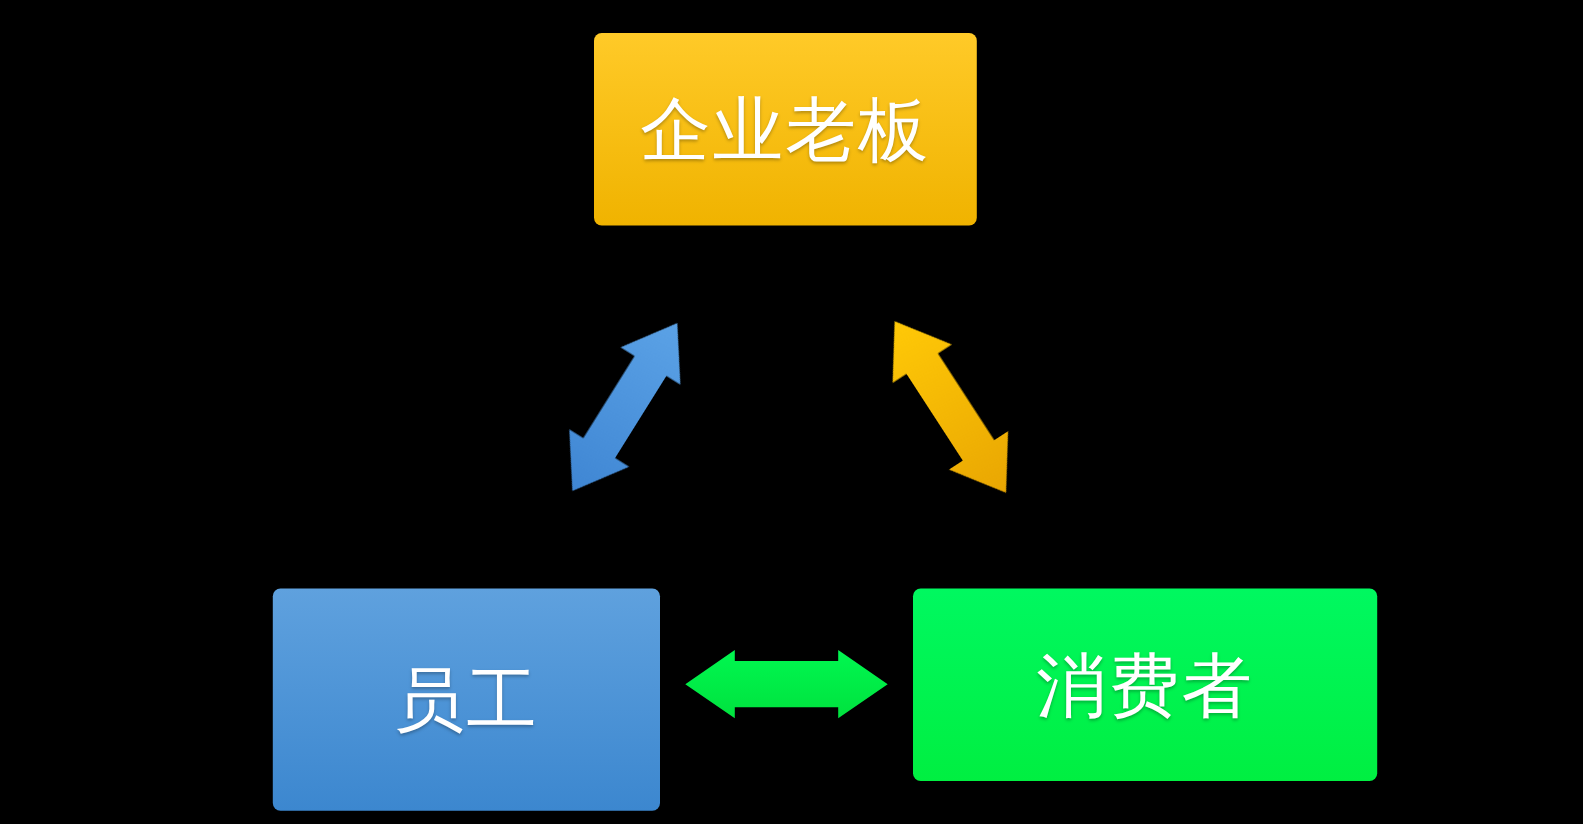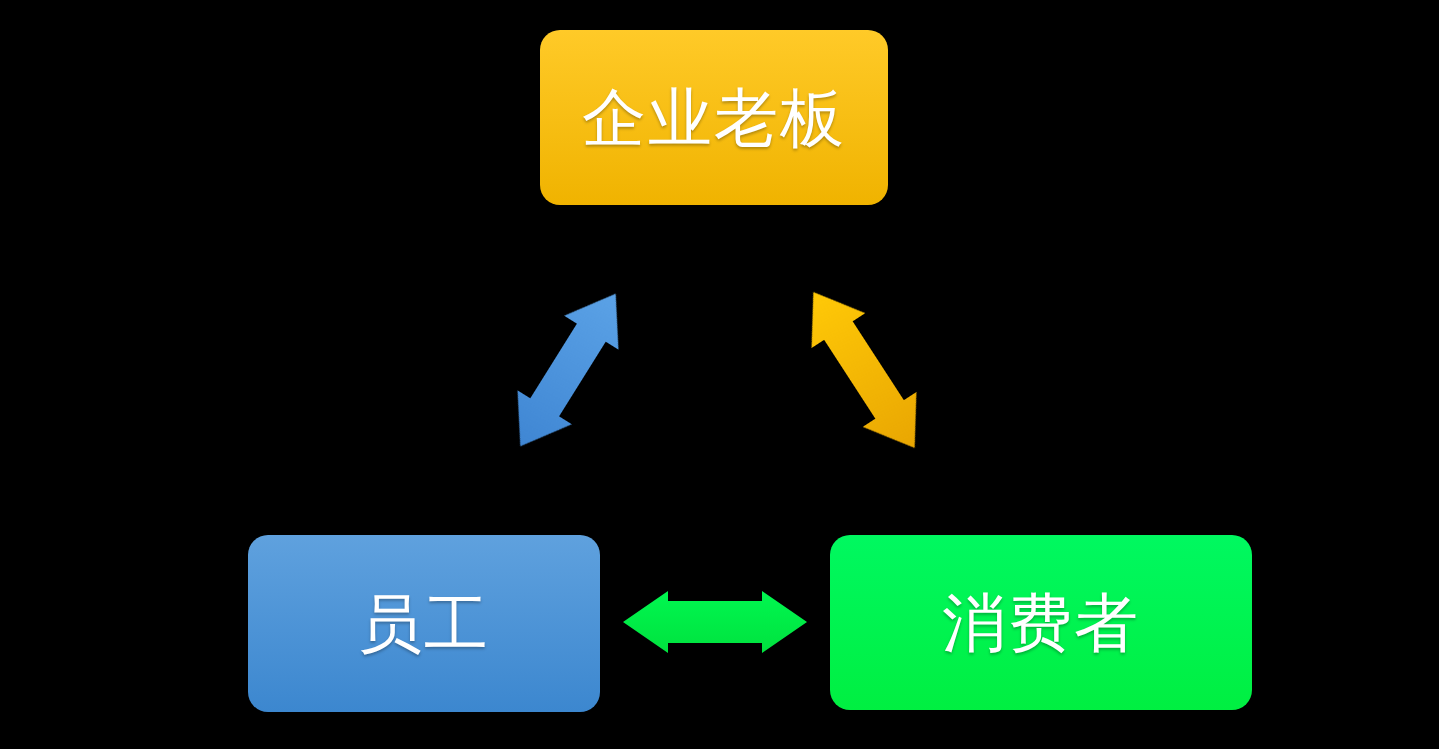--- a/index.html
+++ b/index.html
@@ -15,39 +15,39 @@
     position: relative;
     width: 1439px;
     height: 749px;
     background: var(--background, #000);
   }
   .node {
     position: absolute;
     display: flex;
     align-items: center;
     justify-content: center;
-    border-radius: 20px;
+    border-radius: 7px;
     box-shadow: 0 7px 14px rgba(0,0,0,0.55);
   }
   .node-label {
     color: var(--text, #fff);
     font-size: 64px;
     line-height: 1;
     white-space: nowrap;
     text-shadow: 0 2px 3px rgba(0,0,0,0.28);
     letter-spacing: 2px;
   }
   .node-boss {
     left: 540px; top: 30px;
     width: 348px; height: 175px;
     background: linear-gradient(to bottom, var(--boss-top, #FFCA28), var(--boss-bottom, #F0B300));
   }
   .node-employee {
     left: 248px; top: 535px;
-    width: 352px; height: 177px;
+    width: 352px; height: 202px;
     background: linear-gradient(to bottom, var(--employee-top, #5FA1DE), var(--employee-bottom, #3C87CF));
   }
   .node-consumer {
     left: 830px; top: 535px;
     width: 422px; height: 175px;
     background: linear-gradient(to bottom, var(--consumer-top, #00F860), var(--consumer-bottom, #00EF41));
   }
   .arrow {
     position: absolute;
     overflow: visible;

